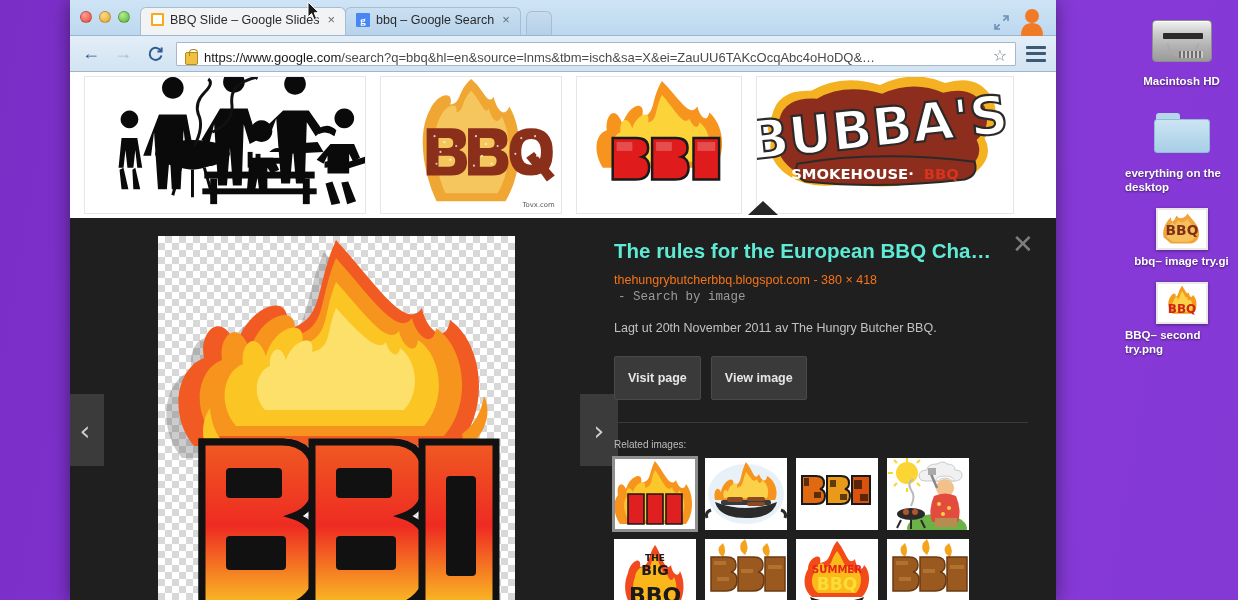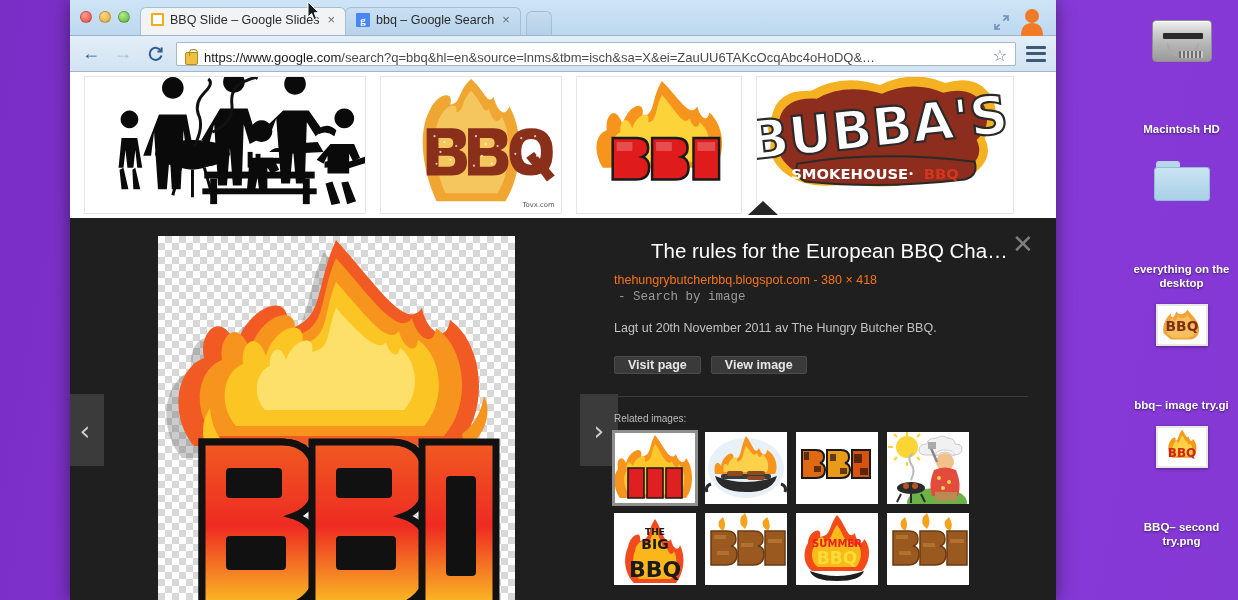--- a/index.html
+++ b/index.html
@@ -11,22 +11,22 @@
     background: linear-gradient(100deg, #7A2EC6 0%, #8A3BDC 55%, #8438D4 100%);
     position: relative;
   }
 
   
   #desktop-icons {
     position: absolute; top: 0; right: 0; width: 113px; height: 600px;
     padding-top: 8px;
   }
   .desktop-icon {
-    width: 113px; text-align: center; margin-bottom: 10px;
-    display: flex; flex-direction: column; align-items: center; gap: 48px;
+    width: 113px; text-align: left; margin-bottom: 10px;
+    display: flex; flex-direction: column; align-items: center;
   }
   .di-label {
     color: #fff; font-size: 11.5px; font-weight: bold; line-height: 14px;
     text-shadow: 0 1px 2px rgba(0,0,0,.55); margin-top: 4px;
     max-width: 113px; word-wrap: break-word;
   }
   .di-art { width: 64px; height: 58px; position: relative; }
 
   
   .hd-body {
@@ -143,28 +143,28 @@
   }
   .nav-arrow {
     position:absolute; top:176px; width:38px; height:72px; background:#3b3b3b;
     color:#cfcfcf; font-size:27px; display:flex; align-items:center;
     justify-content:center; font-family:"DejaVu Sans",sans-serif;
   }
   #arrow-prev { left:-4px; }
   #arrow-next { right:-16px; }
 
   #lb-right { flex:1; padding:20px 28px 0 12px; position:relative; color:#ddd;}
-  #lb-title { font-size:20.5px; color:#ffffff; font-weight:normal; line-height:26px;
-    max-width:392px; white-space:nowrap; overflow:hidden; text-overflow:ellipsis;margin-left:37px;}
+  #lb-title { font-size:20.5px; color:#5eead4; font-weight:bold; line-height:26px;
+    max-width:392px; white-space:nowrap; overflow:hidden; text-overflow:ellipsis;}
   #lb-meta { font-size:12.5px; color:#f97316; margin-top:8px; line-height:17px;}
   #lb-sbi { font-size:12.5px; color:#9b9b9b; line-height:17px; padding-left:4px;font-family:Liberation Mono, monospace;}
   #lb-desc { font-size:12.5px; color:#c2c2c2; margin-top:14px; line-height:17px;}
   #lb-actions { margin-top:19px; display:flex; gap:10px;}
   .lb-btn { background:#3a3a3a; border:1px solid #4a4a4a; color:#e6e6e6;
-    font-size:12.5px; font-weight:bold; padding:1px 13px; border-radius:2px;}
+    font-size:12.5px; font-weight:bold; padding:14px 13px; border-radius:2px;}
   #lb-divider { margin-top:22px; border-top:1px solid #3a3a3a; }
   #related-label { font-size:10px; color:#bdbdbd; margin-top:16px;}
   #related-grid { margin-top:8px; display:grid; grid-template-columns:repeat(4,82px);
     gap:9px;}
   .rel-cell { width:82px; height:72px; background:#fff; overflow:hidden;
     position:relative; display:flex; align-items:center; justify-content:center;}
   .rel-cell.selected { outline:3px solid #8f8f8f; outline-offset:-1px;}
   #lb-close { position:absolute; right:20px; top:14px; width:26px; height:26px;
     color:#7e7e7e; font-size:26px; line-height:24px; text-align:center;
     font-family:"DejaVu Sans",sans-serif;}

